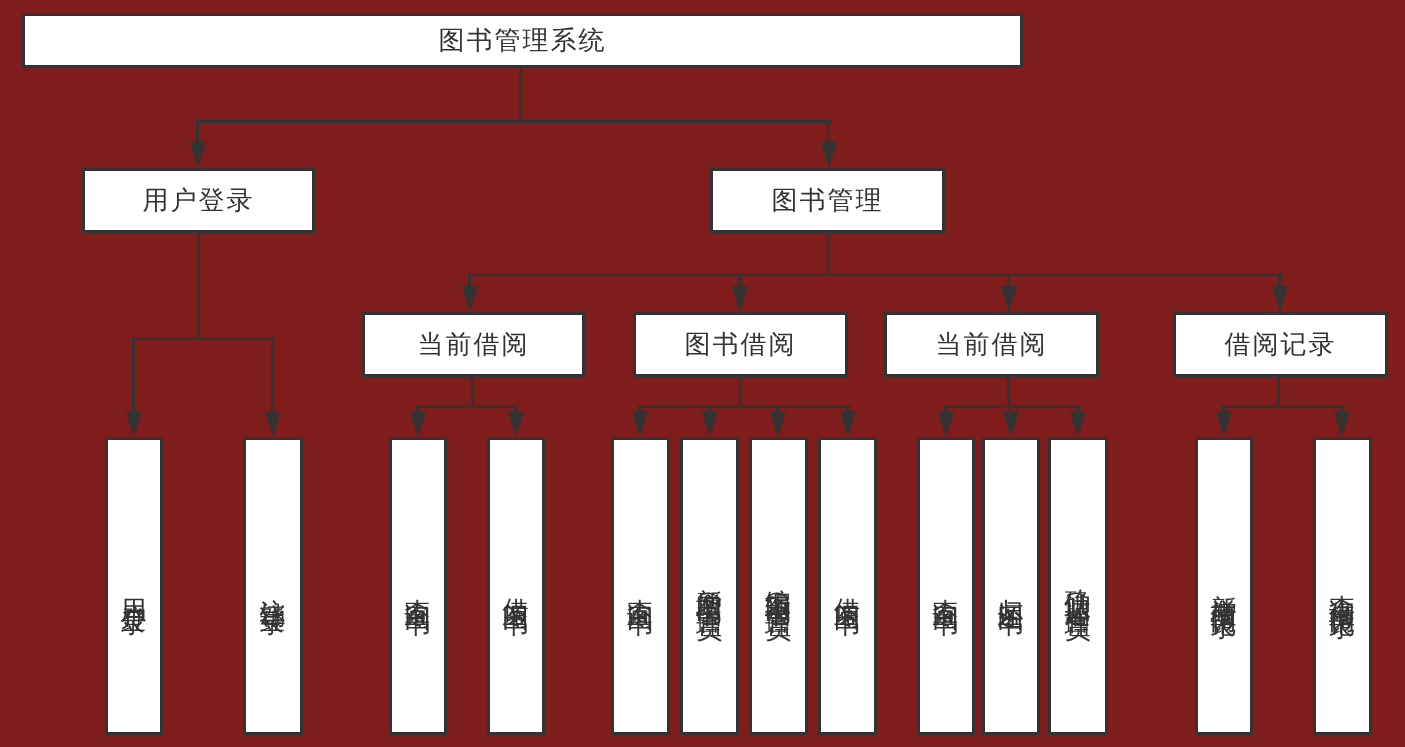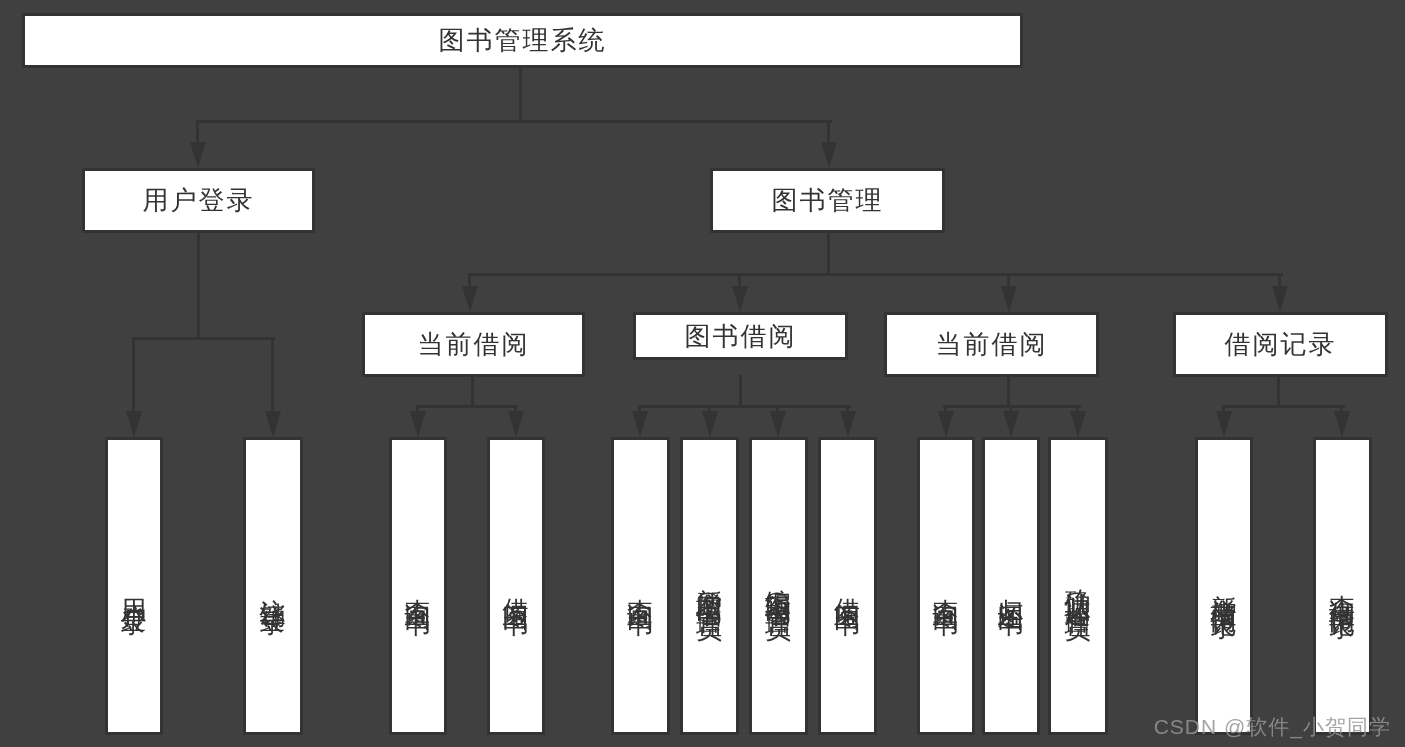--- a/index.html
+++ b/index.html
@@ -4,21 +4,21 @@
 <style>
   html, body {
     margin: 0;
     padding: 0;
     background: #ffffff;
   }
   #stage {
     position: relative;
     width: 1405px;
     height: 747px;
-    background: #404040;
+    background: #7f1d1d;
     font-family: "Liberation Sans", "DejaVu Sans", sans-serif;
     overflow: hidden;
   }
   .node {
     position: absolute;
     box-sizing: border-box;
     border: 3px solid #333333;
     background: #ffffff;
     display: flex;
     align-items: center;
@@ -76,21 +76,21 @@
   <div class="node node-h" style="left:82px; top:168px; width:233px; height:65px;">
     <span>用户登录</span>
   </div>
   <div class="node node-h" style="left:710px; top:168px; width:235px; height:65px;">
     <span>图书管理</span>
   </div>
 
   <div class="node node-h" style="left:362px; top:312px; width:223px; height:65px;">
     <span>当前借阅</span>
   </div>
-  <div class="node node-h" style="left:633px; top:312px; width:215px; height:48px;">
+  <div class="node node-h" style="left:633px; top:312px; width:215px; height:65px;">
     <span>图书借阅</span>
   </div>
   <div class="node node-h" style="left:884px; top:312px; width:215px; height:65px;">
     <span>当前借阅</span>
   </div>
   <div class="node node-h" style="left:1173px; top:312px; width:215px; height:65px;">
     <span>借阅记录</span>
   </div>
 
   <div class="node leaf" style="left:105px; width:58px;">
@@ -130,21 +130,20 @@
     <span class="vtext">确认归还（管理员）</span>
   </div>
 
   <div class="node leaf" style="left:1195px; width:58px;">
     <span class="vtext">新增借阅记录</span>
   </div>
   <div class="node leaf" style="left:1313px; width:59px;">
     <span class="vtext">查询借阅记录</span>
   </div>
 
-  <div id="watermark">CSDN @软件_小贺同学</div>
 <div class="cline" style="left: 519px; top: 68px; width: 3px; height: 54px;"></div>
     <div class="cline" style="left: 197px; top: 120px; width: 635px; height: 3px;"></div>
     <div class="cline" style="left: 197px; top: 231px; width: 3px; height: 108px;"></div>
     <div class="cline" style="left: 132px; top: 337px; width: 143px; height: 3px;"></div>
     <div class="cline" style="left: 827px; top: 231px; width: 3px; height: 45px;"></div>
     <div class="cline" style="left: 468px; top: 273px; width: 815px; height: 3px;"></div>
     <div class="cline" style="left: 471px; top: 375px; width: 3px; height: 33px;"></div>
     <div class="cline" style="left: 416px; top: 405px; width: 102px; height: 3px;"></div>
     <div class="cline" style="left: 739px; top: 375px; width: 3px; height: 33px;"></div>
     <div class="cline" style="left: 638px; top: 405px; width: 213px; height: 3px;"></div>

